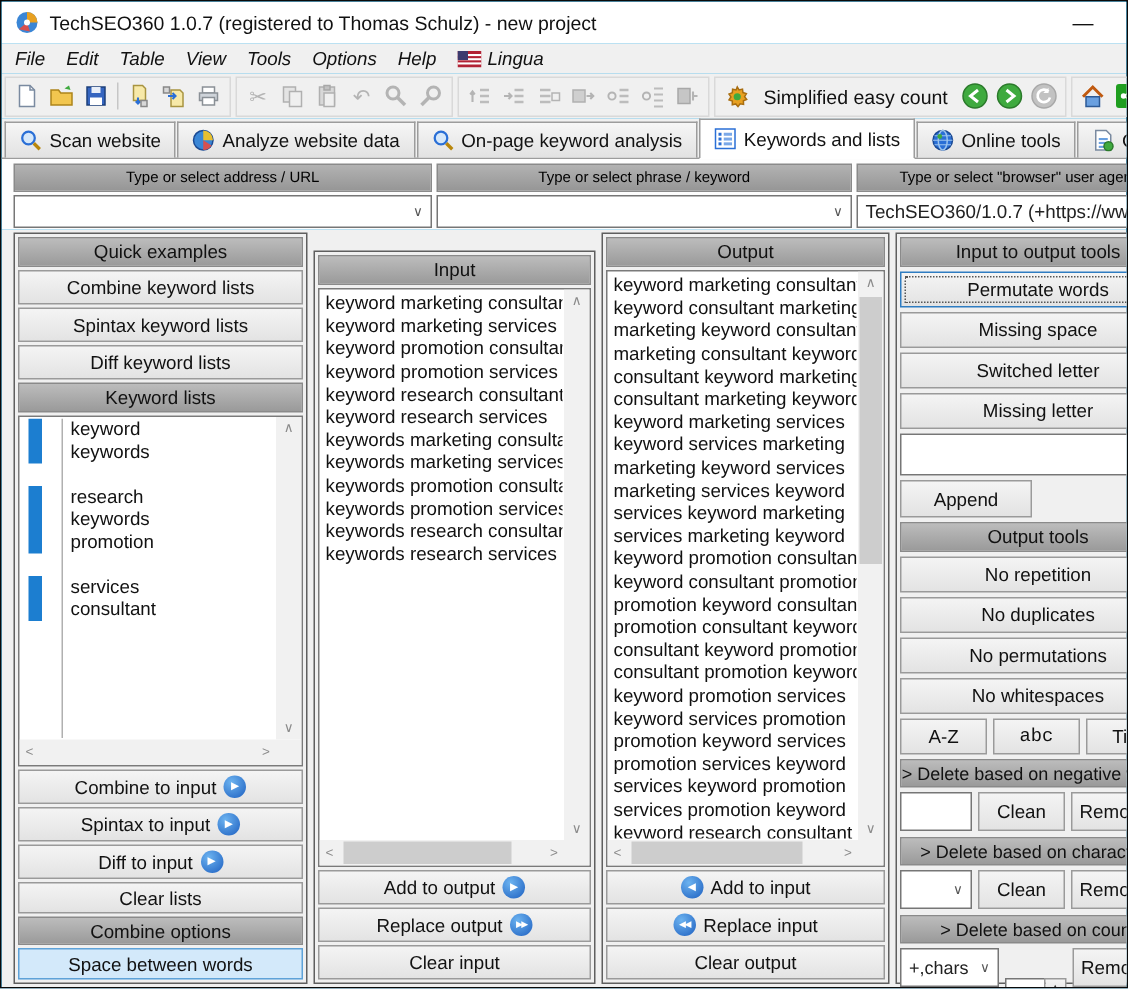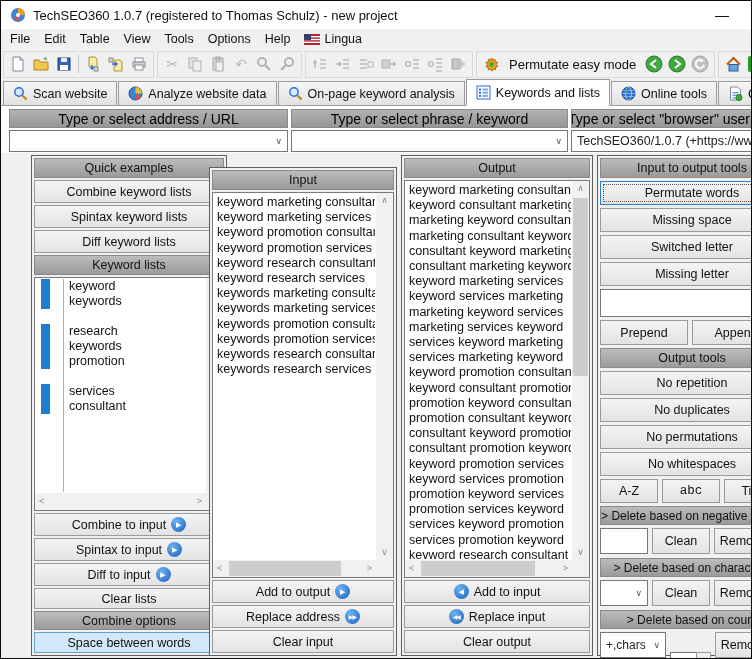--- a/index.html
+++ b/index.html
@@ -6,46 +6,46 @@
   html,body { width:752px; height:659px; overflow:hidden; font-family:"Liberation Sans",sans-serif; background:#fff; }
   .window { width:752px; height:659px; border:1px solid #0a0a0a; background:#0ea5e9; position:relative; overflow:hidden; }
 
   
   .titlebar { height:28px; background:#fff; display:flex; align-items:center; padding:0 8px; gap:6px; }
   .title { font-size:13px; color:#111; }
   .minbtn { margin-left:auto; margin-right:14px; font-size:14px; color:#111; line-height:1; }
 
   
   .menubar { height:20px; background:#f0f0f0; display:flex; align-items:center; font-size:12.5px; color:#111; padding-left:2px; }
-  .menuitem { padding:20px 7px; white-space:nowrap; flex-shrink:0; display:flex; align-items:center; gap:4px; }
+  .menuitem { padding:20px 7px; white-space:nowrap; flex-shrink:0; display:flex; align-items:center; gap:4px;font-style:italic; }
 
   
   .toolbar { height:30px; background:#f0f0f0; display:flex; align-items:center; gap:3px; padding:1px 2px; }
   .tgroup { height:27px; border:1px solid #d9d9d9; background:#f0f0f0; display:flex; align-items:center; gap:5px; padding:0 5px; flex-shrink:0; }
   .tbi { width:18px; height:18px; display:flex; align-items:center; justify-content:center; }
   .tsep { width:1px; height:18px; background:#c6c6c6; }
   .easylabel { font-size:13px; color:#111; margin:0 4px; white-space:nowrap; }
   .gglyph { color:#b4b4b4; font-size:14px; }
 
   
   .tabbar { height:27px; background:#f0f0f0; display:flex; align-items:flex-end; padding-left:2px; gap:1px; border-bottom:1px solid #9c9c9c; position:relative; }
   .tab { height:24px; display:flex; align-items:center; gap:5px; padding:0 9px; border:1px solid #9c9c9c; border-bottom:none; background:linear-gradient(#f6f6f6,#e2e2e2); font-size:12.5px; color:#111; white-space:nowrap; flex-shrink:0; }
   .tab.active { height:27px; background:#fff; margin-bottom:-1px; z-index:2; border-bottom:1px solid #fff;justify-content:flex-end; }
 
   
   .comborow { height:47px; background:#fdfdfd; position:relative; }
   .ccol { position:absolute; top:3px; }
-  .chdr { height:19px; background:linear-gradient(#b2b2b2,#969696); border:1px solid #8a8a8a; color:#000; font-size:14px; display:flex; align-items:center; justify-content:center; white-space:nowrap; overflow:hidden; }
+  .chdr { height:19px; background:linear-gradient(#b2b2b2,#969696); border:1px solid #8a8a8a; color:#000; font-size:10px; display:flex; align-items:center; justify-content:center; white-space:nowrap; overflow:hidden; }
   .combo { margin-top:2px; height:22px; background:#fff; border:1px solid #767676; display:flex; align-items:center; padding:0 5px; font-size:12.5px; color:#222; position:relative; white-space:nowrap; overflow:hidden; }
   .chev { position:absolute; right:5px; color:#555; font-size:9px; }
 
   
   .main { position:absolute; top:152px; left:0; right:0; bottom:0; background:#f0f0f0; }
   .panel { position:absolute; top:2px; bottom:2px; border:1px solid #5f5f5f; background:#f0f0f0; padding:2px; display:flex; flex-direction:column; gap:2px; }
-  #leftp   { left:8px;   width:196px;margin-left:22px; }
+  #leftp   { left:8px;   width:196px; }
   #inputp  { left:208px; width:188px;margin-top:12px; }
   #outputp { left:400px; width:192px; }
   #rightp  { left:596px; width:190px; gap:3px; }
 
   .shdr { height:20px; min-height:20px; background:linear-gradient(#bcbcbc,#9a9a9a); border:1px solid #8a8a8a; display:flex; align-items:center; justify-content:center; font-size:12.5px; color:#111; white-space:nowrap; overflow:hidden; }
   .pbtn { height:23px; min-height:23px; background:linear-gradient(#f4f4f4,#e3e3e3); border:1px solid #9a9a9a; display:flex; align-items:center; justify-content:center; gap:5px; font-size:12.5px; color:#111; white-space:nowrap; overflow:hidden; }
   .pbtn.h21 { height:21px; min-height:21px; }
   .pbtn.selected { background:#d3e9fa; border:1px solid #5ea2d8; }
   .pbtn.focused { border:1px solid #2e7cc1; outline:1px dotted #555; outline-offset:-4px; }
 
@@ -235,21 +235,21 @@
           </svg>
         </span>
     </div>
     <div class="tgroup">
       <span class="tbi">
           <svg width="17" height="17" viewBox="0 0 17 17">
             <path d="M8.5 2l1.2 2 2.3-.6.3 2.3 2.3.7-1.2 2 1.4 1.9-2.2.9.1 2.4-2.3-.4-1.4 1.9-1.5-1.8-2.3.5v-2.4l-2.2-.8 1.3-2L3 6.7l2.2-.9.2-2.3 2.3.5z" fill="#e8a020" stroke="#a86d10"></path>
             <circle cx="8.5" cy="8.5" r="2.4" fill="#3faa3f"></circle>
           </svg>
         </span>
-      <span class="easylabel">Permutate easy mode</span>
+      <span class="easylabel">Simplified easy count</span>
       <span class="tbi">
           <svg width="18" height="18" viewBox="0 0 18 18">
             <circle cx="9" cy="9" r="8" fill="#3faa3f" stroke="#2b7a2b"></circle>
             <path d="M11 5L6 9l5 4" fill="none" stroke="#fff" stroke-width="2"></path>
           </svg>
         </span>
       <span class="tbi">
           <svg width="18" height="18" viewBox="0 0 18 18">
             <circle cx="9" cy="9" r="8" fill="#3faa3f" stroke="#2b7a2b"></circle>
             <path d="M7 5l5 4-5 4" fill="none" stroke="#fff" stroke-width="2"></path>
@@ -447,21 +447,21 @@
             <span class="sarr">&gt;</span>
           </div>
         <div class="hthumb" style="left:16px;width:62%;"></div>
         <div class="corner"></div>
       </div>
       <div class="pbtn">
           <span>Add to output</span>
           <span class="circ">▶</span>
         </div>
       <div class="pbtn">
-          <span>Replace address</span>
+          <span>Replace output</span>
           <span class="circ dbl">▶▶</span>
         </div>
       <div class="pbtn">Clear input</div>
     </div>
 
     <div class="panel" id="outputp">
       <div class="shdr">Output</div>
       <div class="editor">
         <div class="tlines" id="output-lines"><div>keyword marketing consultant</div><div>keyword consultant marketing</div><div>marketing keyword consultant</div><div>marketing consultant keyword</div><div>consultant keyword marketing</div><div>consultant marketing keyword</div><div>keyword marketing services</div><div>keyword services marketing</div><div>marketing keyword services</div><div>marketing services keyword</div><div>services keyword marketing</div><div>services marketing keyword</div><div>keyword promotion consultant</div><div>keyword consultant promotion</div><div>promotion keyword consultant</div><div>promotion consultant keyword</div><div>consultant keyword promotion</div><div>consultant promotion keyword</div><div>keyword promotion services</div><div>keyword services promotion</div><div>promotion keyword services</div><div>promotion services keyword</div><div>services keyword promotion</div><div>services promotion keyword</div><div>keyword research consultant</div></div>
         <div class="vsb">
@@ -488,21 +488,20 @@
     </div>
 
     <div class="panel" id="rightp">
       <div class="shdr">Input to output tools</div>
       <div class="pbtn focused" style="height:24px;min-height:24px;">Permutate words</div>
       <div class="pbtn" style="height:24px;min-height:24px;">Missing space</div>
       <div class="pbtn" style="height:24px;min-height:24px;">Switched letter</div>
       <div class="pbtn" style="height:24px;min-height:24px;">Missing letter</div>
       <div class="rinput"></div>
       <div class="row" style="min-height:25px;">
-        <div class="pbtn" style="width:88px;height:25px;">Prepend</div>
         <div class="pbtn" style="width:88px;height:25px;">Append</div>
       </div>
       <div class="shdr">Output tools</div>
       <div class="pbtn" style="height:24px;min-height:24px;">No repetition</div>
       <div class="pbtn" style="height:24px;min-height:24px;">No duplicates</div>
       <div class="pbtn" style="height:24px;min-height:24px;">No permutations</div>
       <div class="pbtn" style="height:24px;min-height:24px;">No whitespaces</div>
       <div class="row" style="min-height:24px;">
         <div class="pbtn" style="width:58px;height:24px;">A-Z</div>
         <div class="pbtn" style="width:58px;height:24px;font-family:Liberation Mono, monospace;">abc</div>

